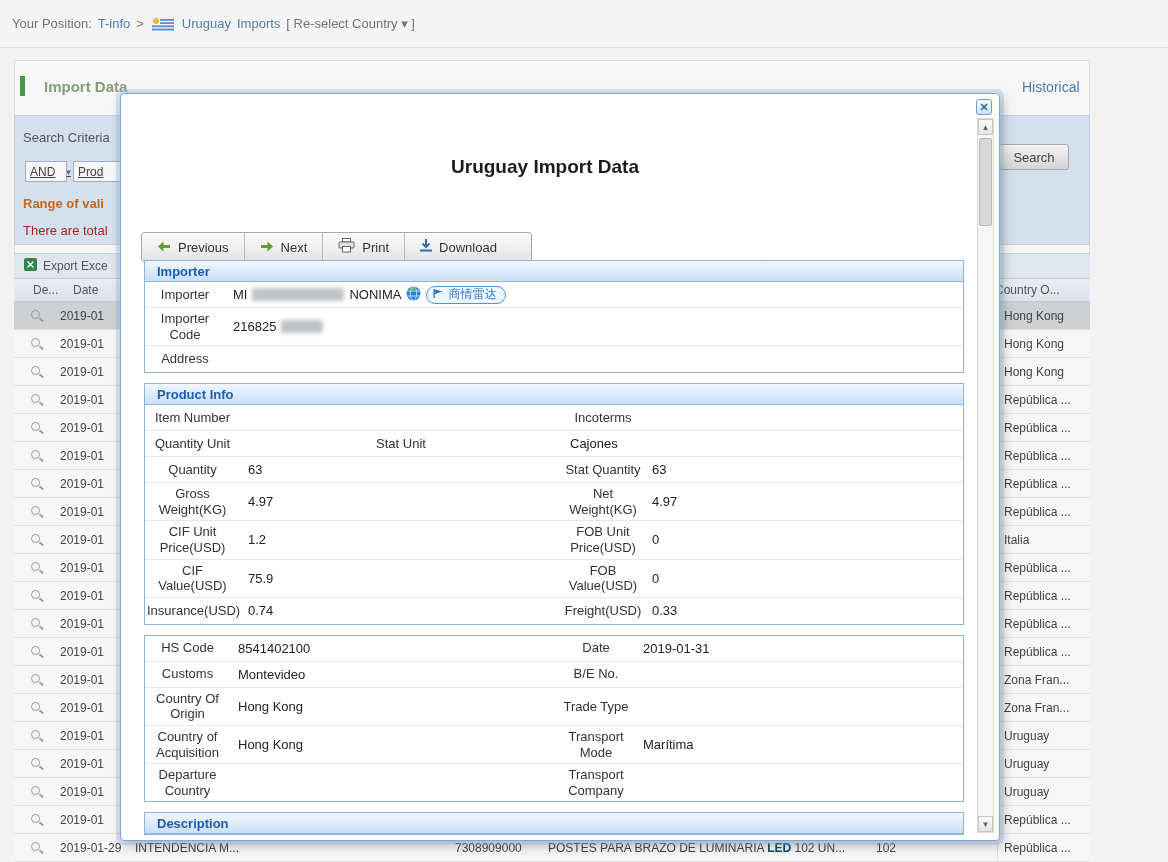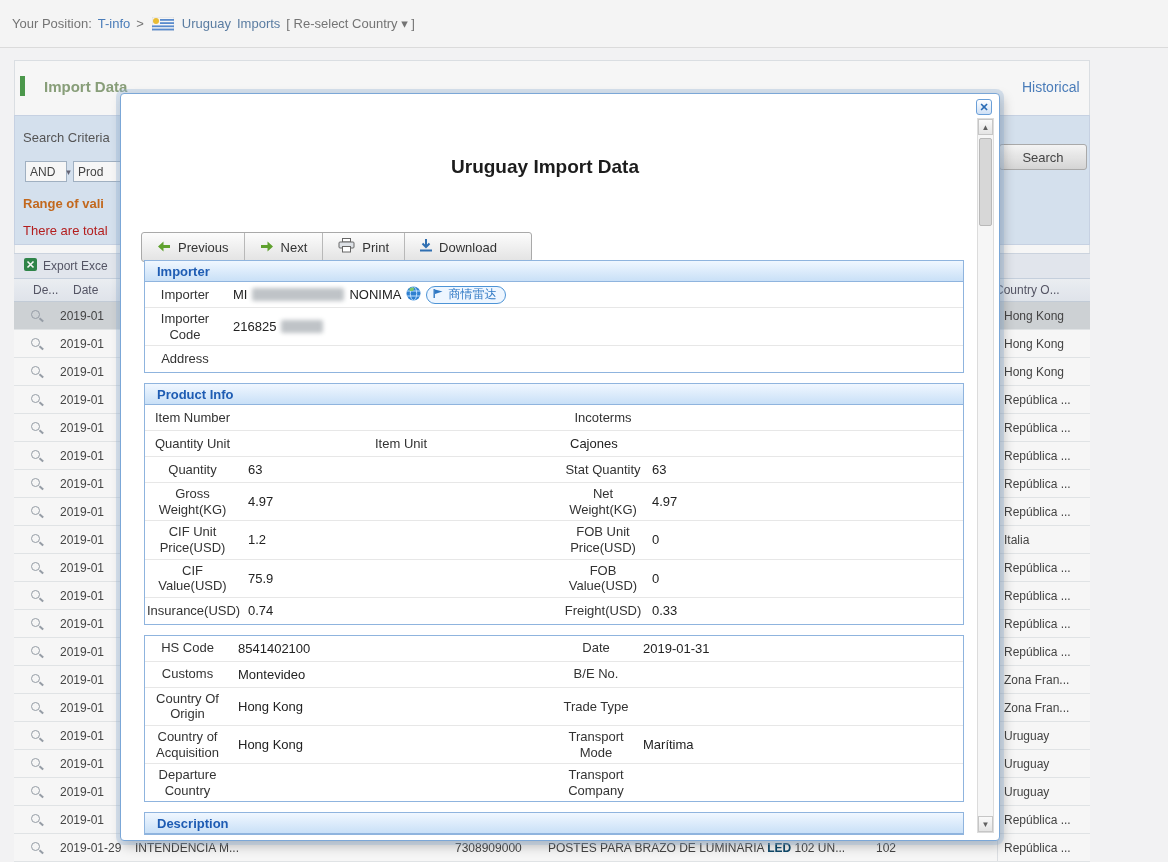--- a/index.html
+++ b/index.html
@@ -18,25 +18,25 @@
   .mainbox { position:absolute; left:14px; top:60px; width:1076px; bottom:0; background:#fff;
              border:1px solid #e2e6ea; z-index:1; }
   .greenbar { position:absolute; left:20px; top:76px; width:5px; height:20px; background:#4b9b4b; z-index:2; }
   .pagetitle { position:absolute; left:44px; top:78px; font-size:15px; font-weight:bold; color:#8ca37c; z-index:2; }
   .historical { position:absolute; left:1022px; top:79px; font-size:14px; color:#4a7fbf; z-index:2; cursor:pointer; }
 
   .spanel { position:absolute; left:14px; top:115px; width:1076px; height:130px; background:#dce8f6;
             border:1px solid #cdd9ea; z-index:2; }
   .sc-label { position:absolute; left:8px; top:14px; color:#555; font-size:13px; }
   .mini-select { position:absolute; height:21px; background:#fff; border:1px solid #a5b6c8; display:flex;
-                 align-items:center; padding:0 4px; font-size:12px; color:#444; gap:11px; }
+                 align-items:center; padding:0 4px; font-size:12px; color:#444; gap:11px;text-decoration:underline; }
   .and-sel { left:10px; top:45px; width:42px; }
   .prod-sel { left:58px; top:45px; width:70px; }
   .caret { font-size:9px; color:#667; margin-left:auto; }
-  .search-btn { position:absolute; left:984px; top:28px; width:88px; height:26px;
+  .search-btn { position:absolute; left:984px; top:28px; width:70px; height:26px;
                 background:linear-gradient(#fdfdfd,#dcdcdc); border:1px solid #aeaeae; border-radius:3px;
                 display:flex; align-items:center; justify-content:center; font-size:13px; color:#444; cursor:pointer; }
   .range-note { position:absolute; left:8px; top:80px; color:#c96a1b; font-weight:bold; font-size:13px; white-space:nowrap; }
   .total-note { position:absolute; left:8px; top:107px; color:#b91c1c; font-size:13px; white-space:nowrap; }
 
   .expbar { position:absolute; left:14px; top:253px; width:1076px; height:26px; background:#e9eef5;
             border-top:1px solid #d2dbe6; border-bottom:1px solid #ccd6e4; display:flex; align-items:center;
             gap:6px; padding-left:10px; z-index:2; color:#556; font-size:12px; }
 
   .ghead { position:absolute; left:14px; top:279px; width:1076px; height:23px;
@@ -401,21 +401,21 @@
         <div class="mhead">Product Info</div>
         <div class="rows">
           <div class="mrow">
               <span class="ml">Item Number</span>
               <span class="mv"></span>
               <span class="ml2">Incoterms</span>
               <span class="mv"></span>
             </div>
           <div class="mrow">
               <span class="ml">Quantity Unit</span>
-              <span class="ml2">Item Unit</span>
+              <span class="ml2">Stat Unit</span>
               <span class="mv">Cajones</span>
             </div>
           <div class="mrow">
               <span class="ml">Quantity</span>
               <span class="mv">63</span>
               <span class="ml2">Stat Quantity</span>
               <span class="mv">63</span>
             </div>
           <div class="mrow">
               <span class="ml">Gross Weight(KG)</span>

